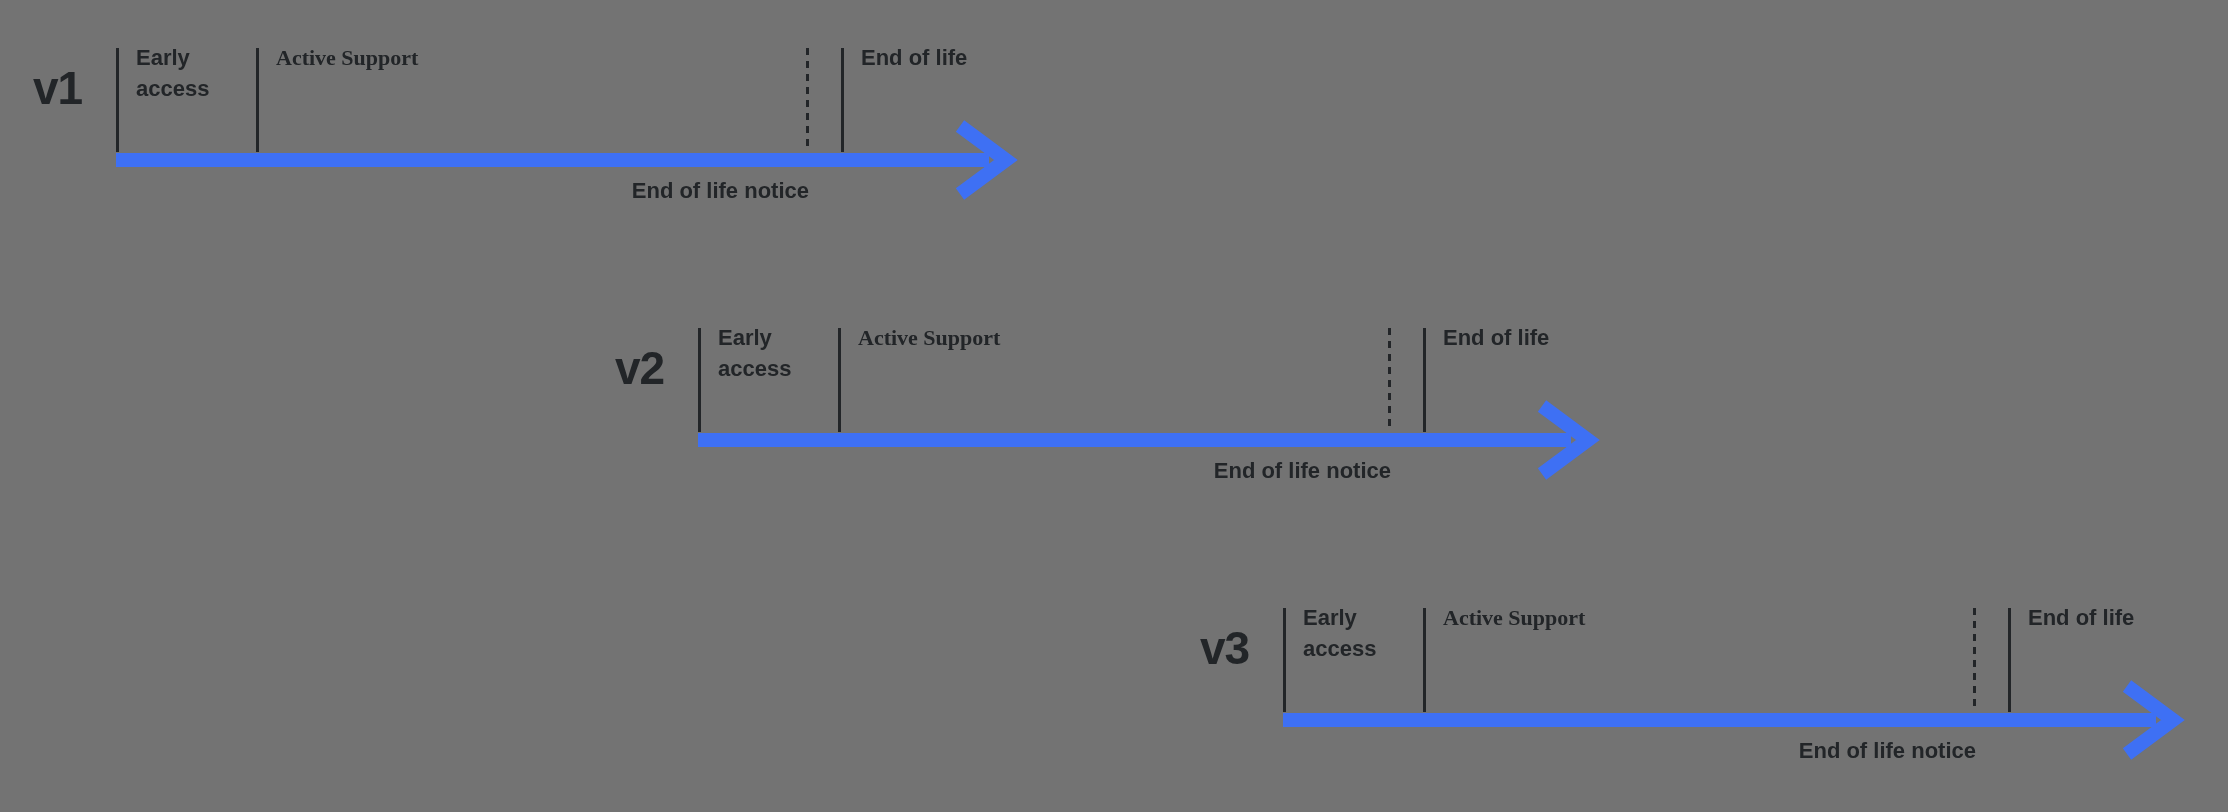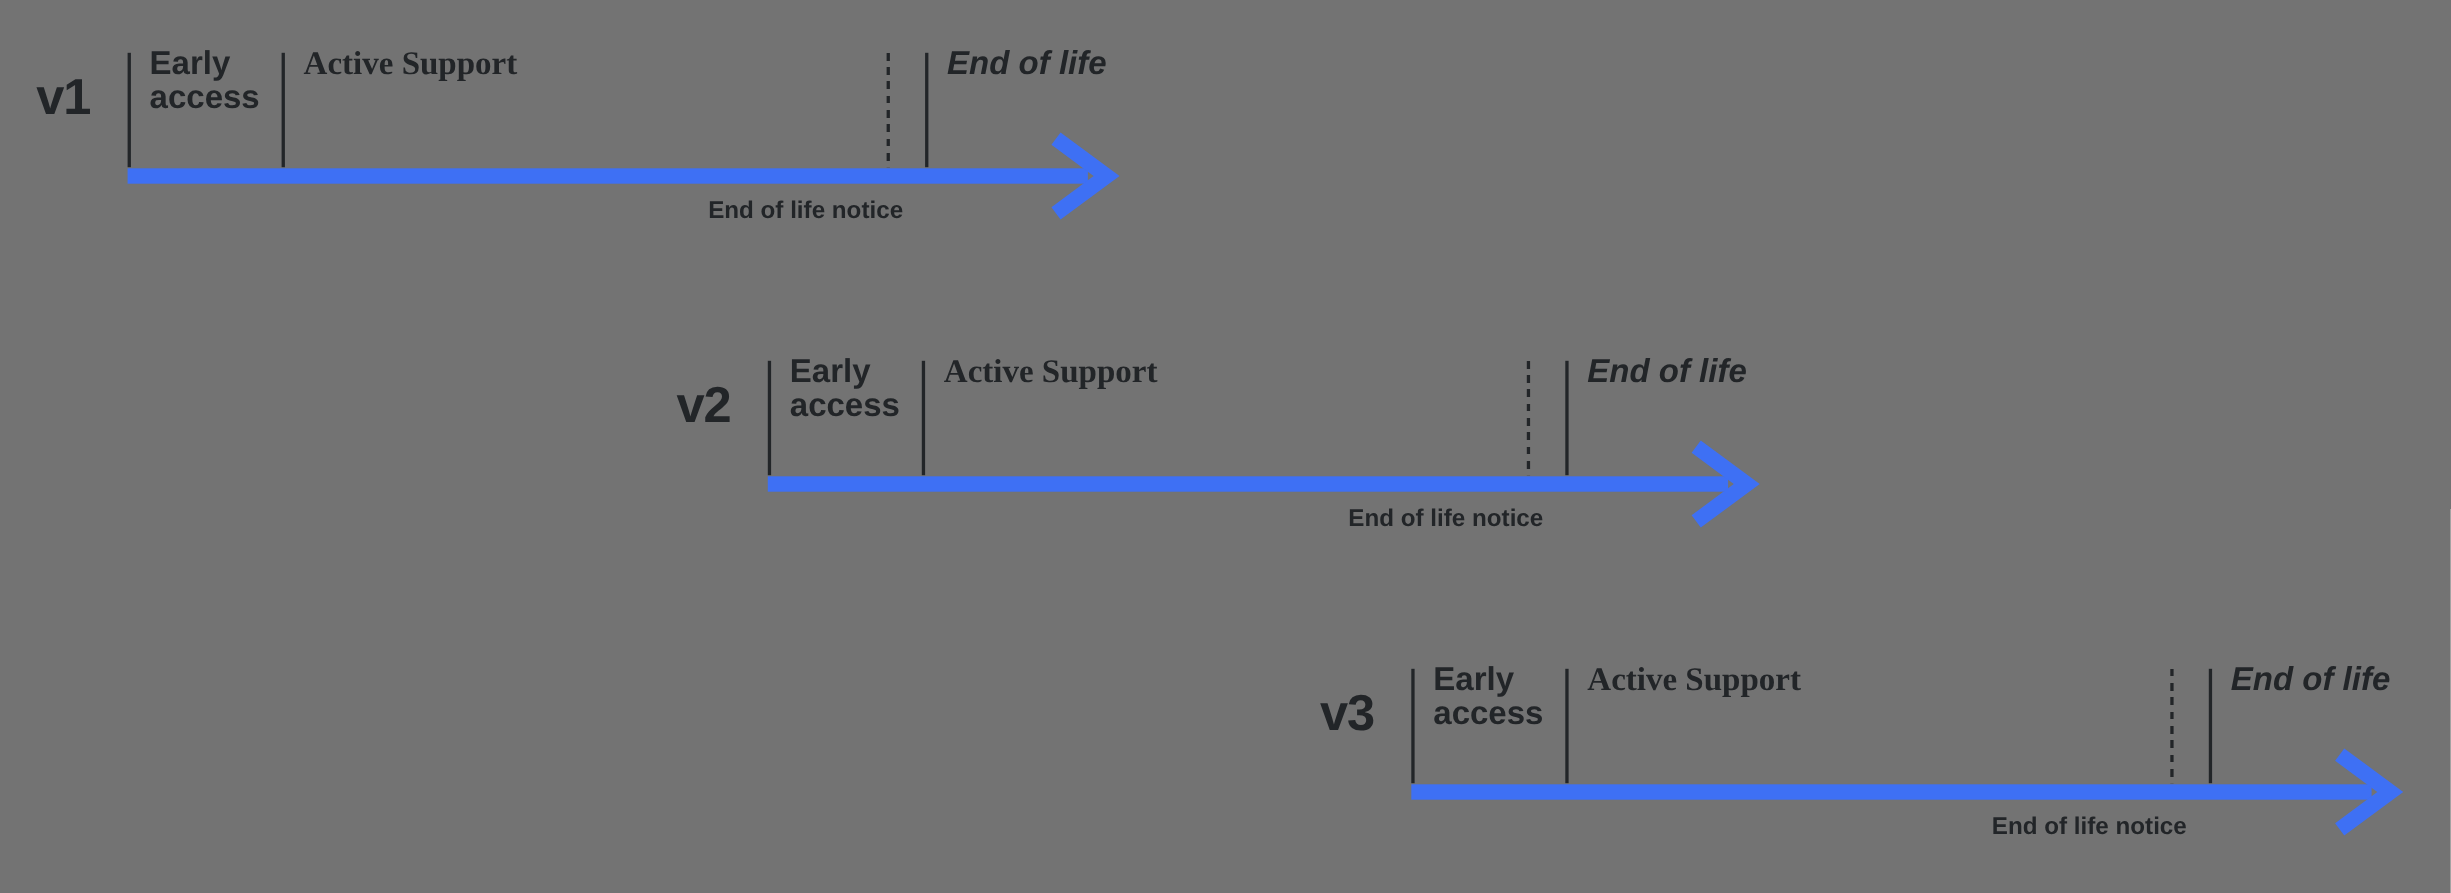--- a/index.html
+++ b/index.html
@@ -54,48 +54,48 @@
       to bottom,
       var(--ink) 0 7px,
       transparent 7px 13px
     );
   }
   .tick-eol { left: 723px; }
 
   .phase {
     position: absolute;
     top: -6px;
-    font-size: 30px;
+    font-size: 22px;
     font-weight: 700;
     line-height: 31px;
     color: var(--ink);
   }
   .phase-early  { left: 18px;  width: 112px; }
   .phase-active { left: 158px; width: 420px; font-family: Liberation Serif, serif; }
-  .phase-eol    { left: 743px; width: 220px; white-space: nowrap; font-style: italic; }
+  .phase-eol    { left: 743px; width: 220px; white-space: nowrap; }
 
   .bar {
     position: absolute;
     left: -2px;
     top: 105px;
     width: 873px;
     height: 14px;
     background: var(--accent);
   }
   .arrowhead {
     position: absolute;
     left: 830px;
     top: 66px;
     width: 80px;
     height: 92px;
     color: var(--accent);
   }
   .notice {
     position: absolute;
-    left: 248px;
+    left: 236px;
     top: 128px;
     width: 455px;
     text-align: right;
     font-size: 22px;
     font-weight: 700;
     line-height: 30px;
     color: var(--ink);
     white-space: nowrap;
   }
 </style>

